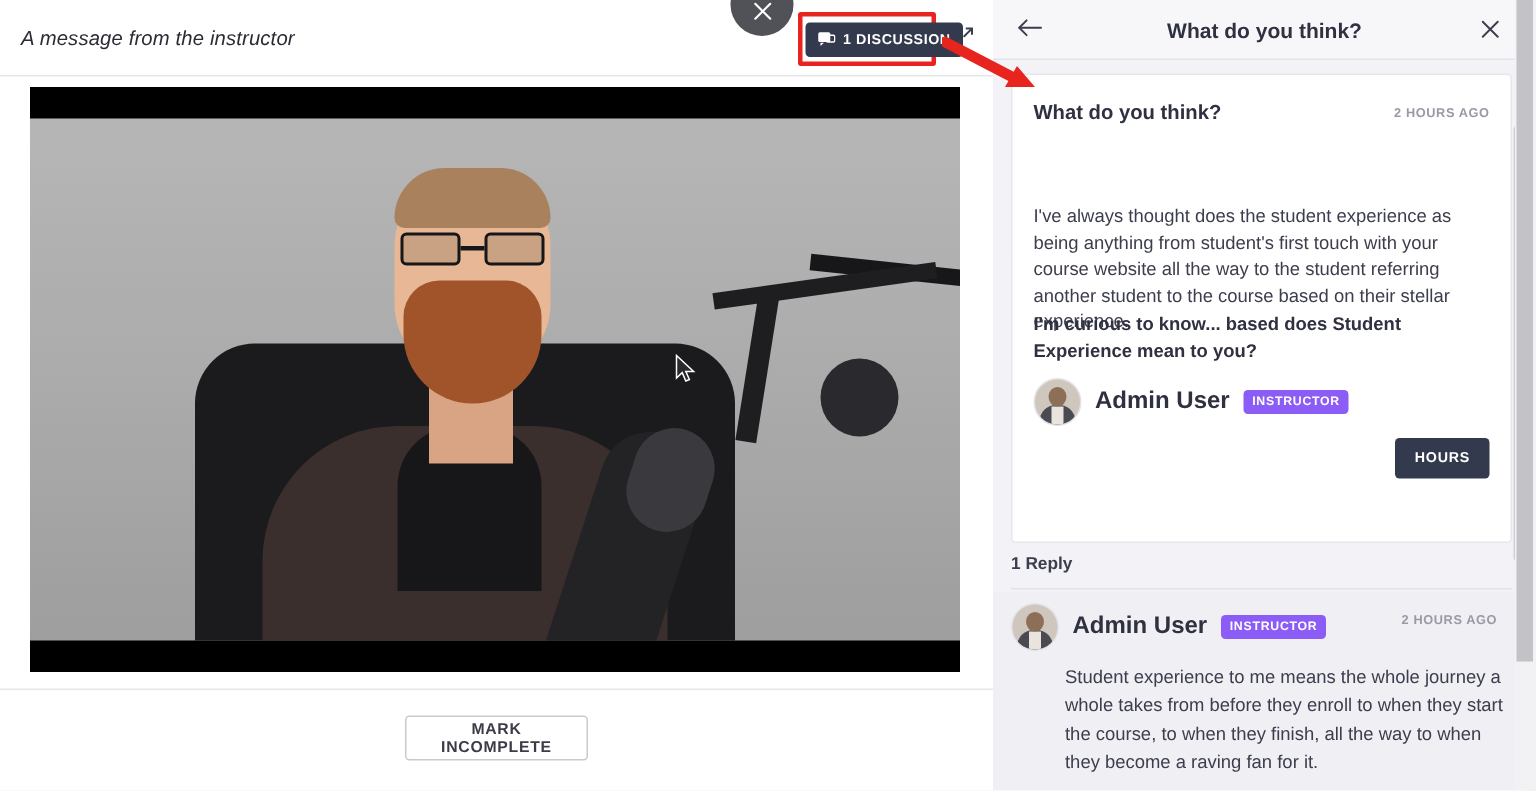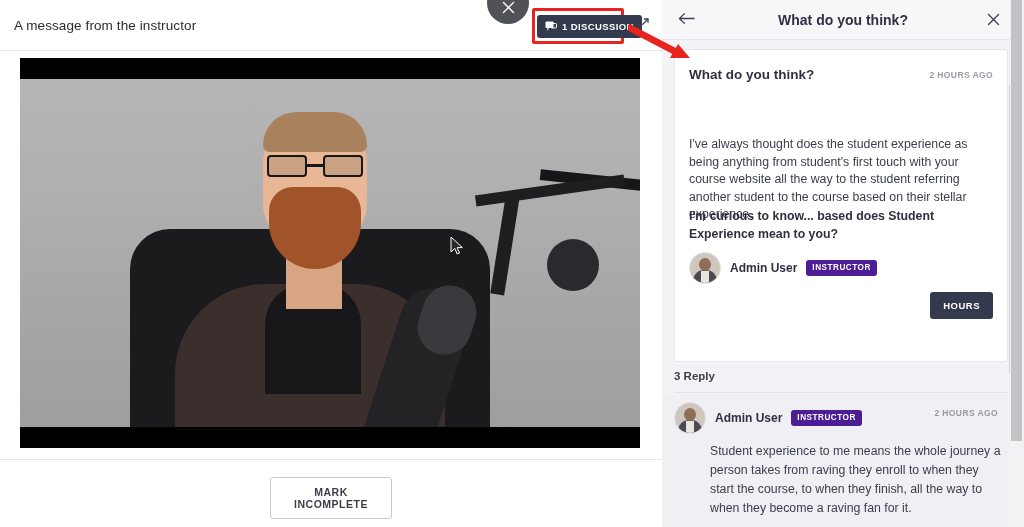--- a/index.html
+++ b/index.html
@@ -17,21 +17,21 @@
     background:#ffffff;
   }
   .lesson-header{
     position:absolute;left:0;top:0;width:662px;height:51px;
     background:#ffffff;
     border-bottom:1px solid #e6e6ea;
     box-sizing:border-box;
   }
   .lesson-title{
     position:absolute;left:14px;top:18px;
-    font-size:13.5px;color:#2b2b35;letter-spacing:.1px;
+    font-size:13.5px;color:#2b2b35;letter-spacing:.1px;font-style:italic;
   }
 
   
   .hl-box{
     position:absolute;left:532px;top:8px;width:92px;height:36px;
     border:3px solid #e8241f;border-radius:2px;background:transparent;
     box-sizing:border-box;
   }
   .discussion-btn{
     position:absolute;left:537px;top:15px;height:23px;
@@ -125,21 +125,21 @@
     font-size:11.5px;border:none;cursor:pointer;
     font-family:"Liberation Sans", sans-serif;
   }
   .cursor-arrow{position:absolute;left:430px;top:178px;}
 
   .mark-bar{
     position:absolute;left:0;top:459px;width:662px;height:68px;
     border-top:1px solid #e6e6ea;background:#ffffff;box-sizing:border-box;
   }
   .mark-btn{
-    position:absolute;left:270px;top:17px;width:122px;height:42px;
+    position:absolute;left:270px;top:17px;width:122px;height:30px;
     background:#ffffff;border:1px solid #c9c9d1;border-radius:3px;
     color:#3c3c48;font-size:10.5px;font-weight:bold;letter-spacing:.5px;
     font-family:"Liberation Sans", sans-serif;cursor:pointer;
   }
 
   
   .right-panel{
     position:absolute;left:662px;top:0;width:362px;height:395px;
     background:#f2f2f7;
   }
@@ -197,23 +197,23 @@
     display:flex;align-items:center;gap:9px;
   }
   .avatar{
     width:30px;height:30px;border-radius:50%;overflow:hidden;
     background:#cfc6bd;position:relative;flex:none;
     border:1px solid #e2e2e8;
   }
   .av-head{position:absolute;left:9px;top:5px;width:12px;height:13px;border-radius:50%;background:#8d6f58;}
   .av-body{position:absolute;left:3px;top:17px;width:24px;height:15px;border-radius:11px 11px 0 0;background:#4a4a52;}
   .av-shirt{position:absolute;left:11px;top:18px;width:8px;height:14px;background:#e9e4dd;}
-  .author-name{font-size:12px;font-weight:bold;color:#2f3140;}
+  .author-name{font-size:16px;font-weight:bold;color:#2f3140;}
   .badge{
-    background:#4c1d95;color:#ffffff;border-radius:3px;
+    background:#8b5cf6;color:#ffffff;border-radius:3px;
     font-size:8.2px;font-weight:bold;letter-spacing:.5px;
     padding:4px 6px;line-height:1;
   }
   .reply-btn{
     position:absolute;right:14px;top:242px;
     background:#343a4e;color:#ffffff;border:none;border-radius:3px;
     font-size:9.5px;font-weight:bold;letter-spacing:.5px;
     padding:8px 13px;cursor:pointer;
     font-family:"Liberation Sans", sans-serif;
   }
@@ -355,35 +355,35 @@
               <div class="av-shirt"></div>
               <div class="av-head"></div>
           </div>
           <span class="author-name">Admin User</span>
           <span class="badge">INSTRUCTOR</span>
         </div>
 
         <button class="reply-btn">HOURS</button>
       </div>
 
-      <div class="reply-count">3 Reply</div>
+      <div class="reply-count">1 Reply</div>
       <div class="divider"></div>
 
       <div class="reply-item">
         <div class="reply-head">
           <div class="avatar">
             <div class="av-body"></div>
               <div class="av-shirt"></div>
               <div class="av-head"></div>
           </div>
           <span class="author-name">Admin User</span>
           <span class="badge">INSTRUCTOR</span>
         </div>
         <div class="reply-time">2 HOURS AGO</div>
-        <div class="reply-body">Student experience to me means the whole journey a person takes from raving they enroll to when they start the course, to when they finish, all the way to when they become a raving fan for it.</div>
+        <div class="reply-body">Student experience to me means the whole journey a whole takes from before they enroll to when they start the course, to when they finish, all the way to when they become a raving fan for it.</div>
       </div>
 
       <div class="panel-sb-track"></div>
       <div class="panel-sb-thumb"></div>
     </div>
 
     <button class="panel-close" style="left:320px;">
       <span>
         <svg width="13" height="13" viewBox="0 0 13 13" stroke="#3c3e4d" stroke-width="1.3" stroke-linecap="round">
           <path d="M1.5 1.5 L11.5 11.5"></path>

